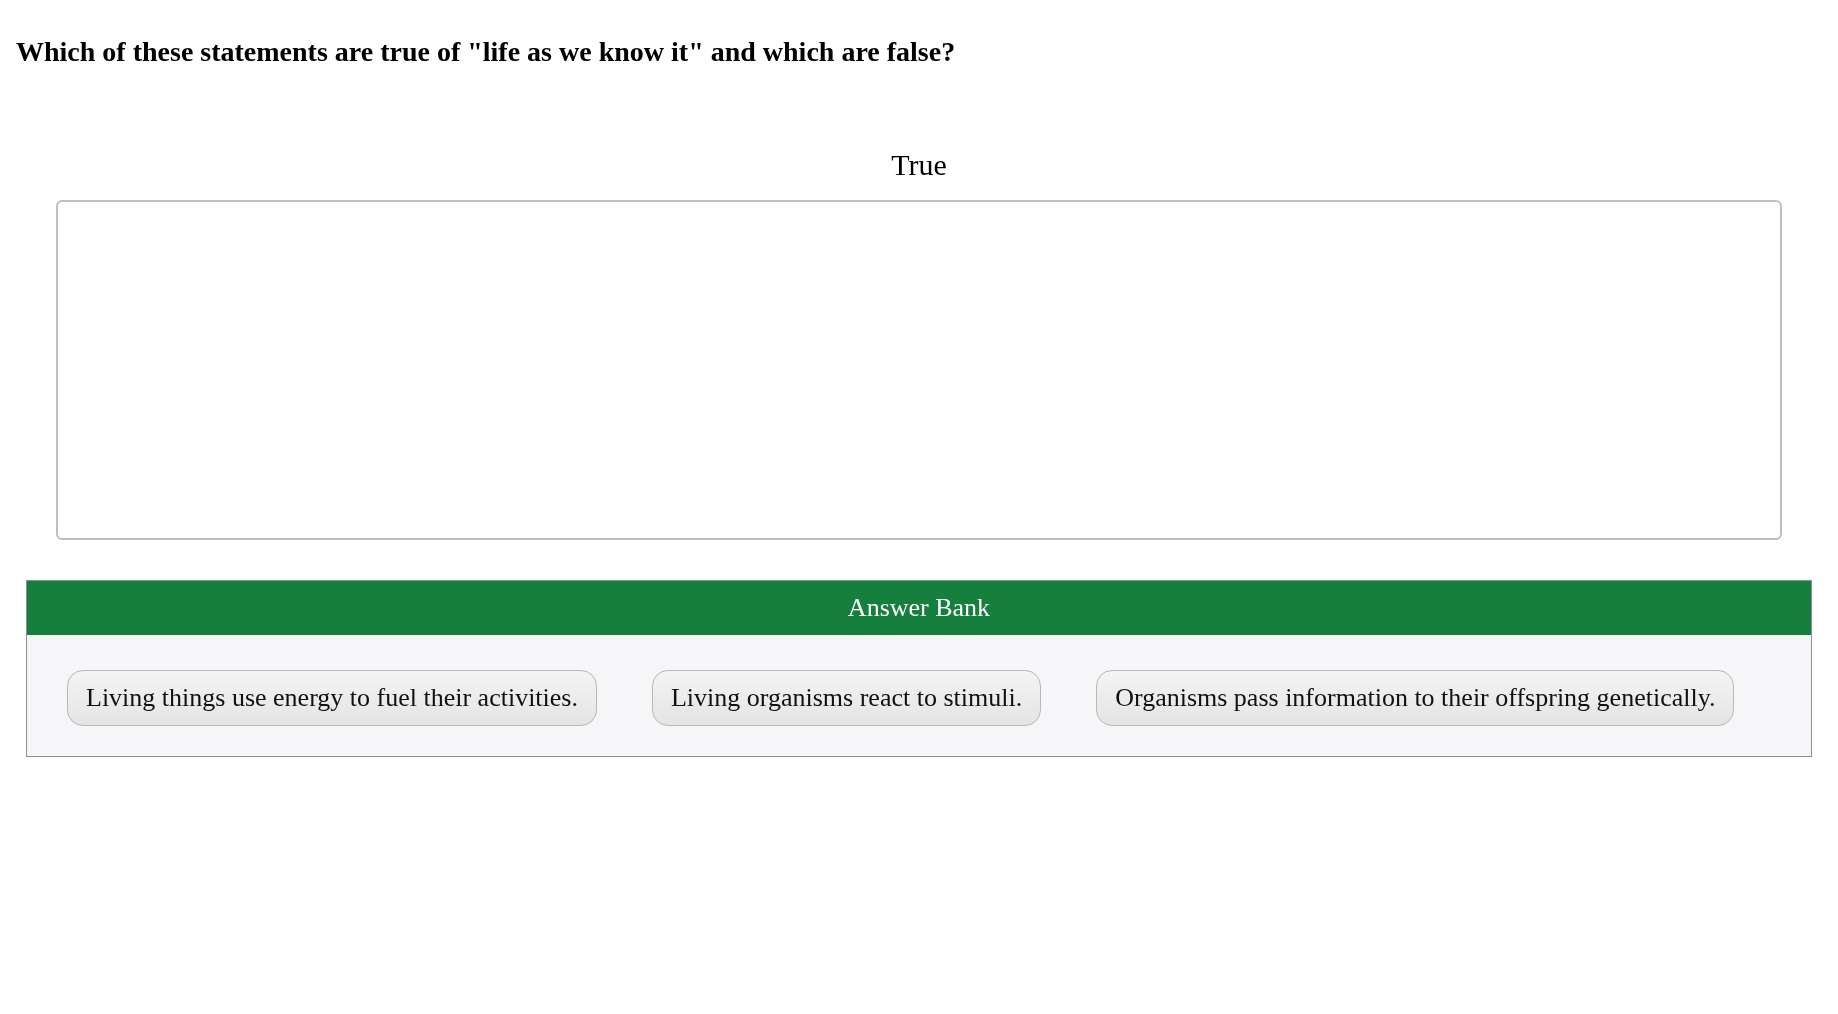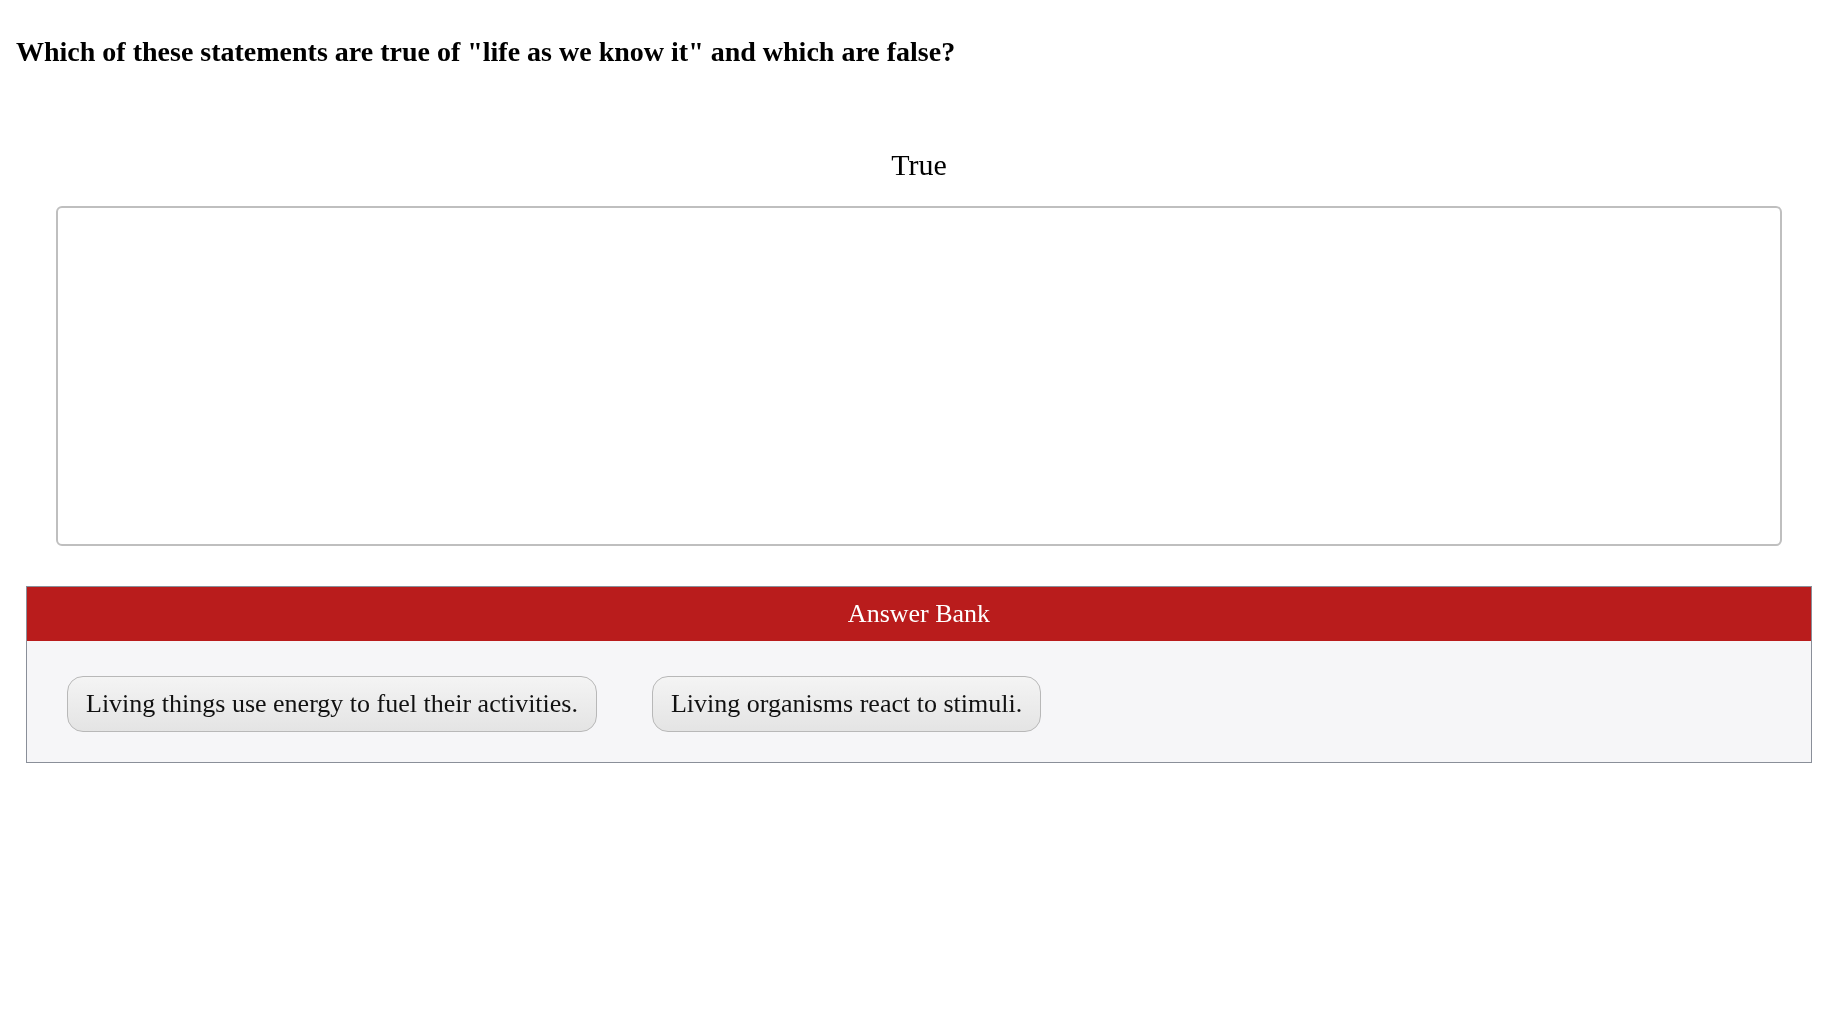--- a/index.html
+++ b/index.html
@@ -26,37 +26,37 @@
       margin-bottom: 40px;
     }
     .drop-zone-wrapper {
       flex: 1;
       display: flex;
       flex-direction: column;
       align-items: center;
     }
     .drop-zone-label {
       font-size: 30px;
-      margin-bottom: 24px;
+      margin-bottom: 18px;
       font-weight: normal;
       font-family: Liberation Serif, serif;
     }
     .drop-zone {
       width: 100%;
       height: 340px;
       border: 2px solid #bfbfbf;
       border-radius: 6px;
       background: #ffffff;
     }
     .answer-bank {
       margin: 0 10px;
       border: 1px solid #8a8f99;
     }
     .answer-bank-header {
-      background: #b91c1c;
+      background: #15803d;
       color: #ffffff;
       text-align: center;
       padding: 12px 0;
       font-size: 26px;
       font-weight: normal;
     }
     .answer-bank-body {
       background: #f6f6f8;
       padding: 35px 40px 30px 40px;
       display: flex;
@@ -86,14 +86,15 @@
     <div class="drop-zone-label">True</div>
     <div class="drop-zone"></div>
   </div>
 </div>
 
 <div class="answer-bank">
   <div class="answer-bank-header">Answer Bank</div>
   <div class="answer-bank-body">
     <div class="answer-item">Living things use energy to fuel their activities.</div>
     <div class="answer-item">Living organisms react to stimuli.</div>
+    <div class="answer-item">Organisms pass information to their offspring genetically.</div>
   </div>
 </div>
 
 </body></html>

